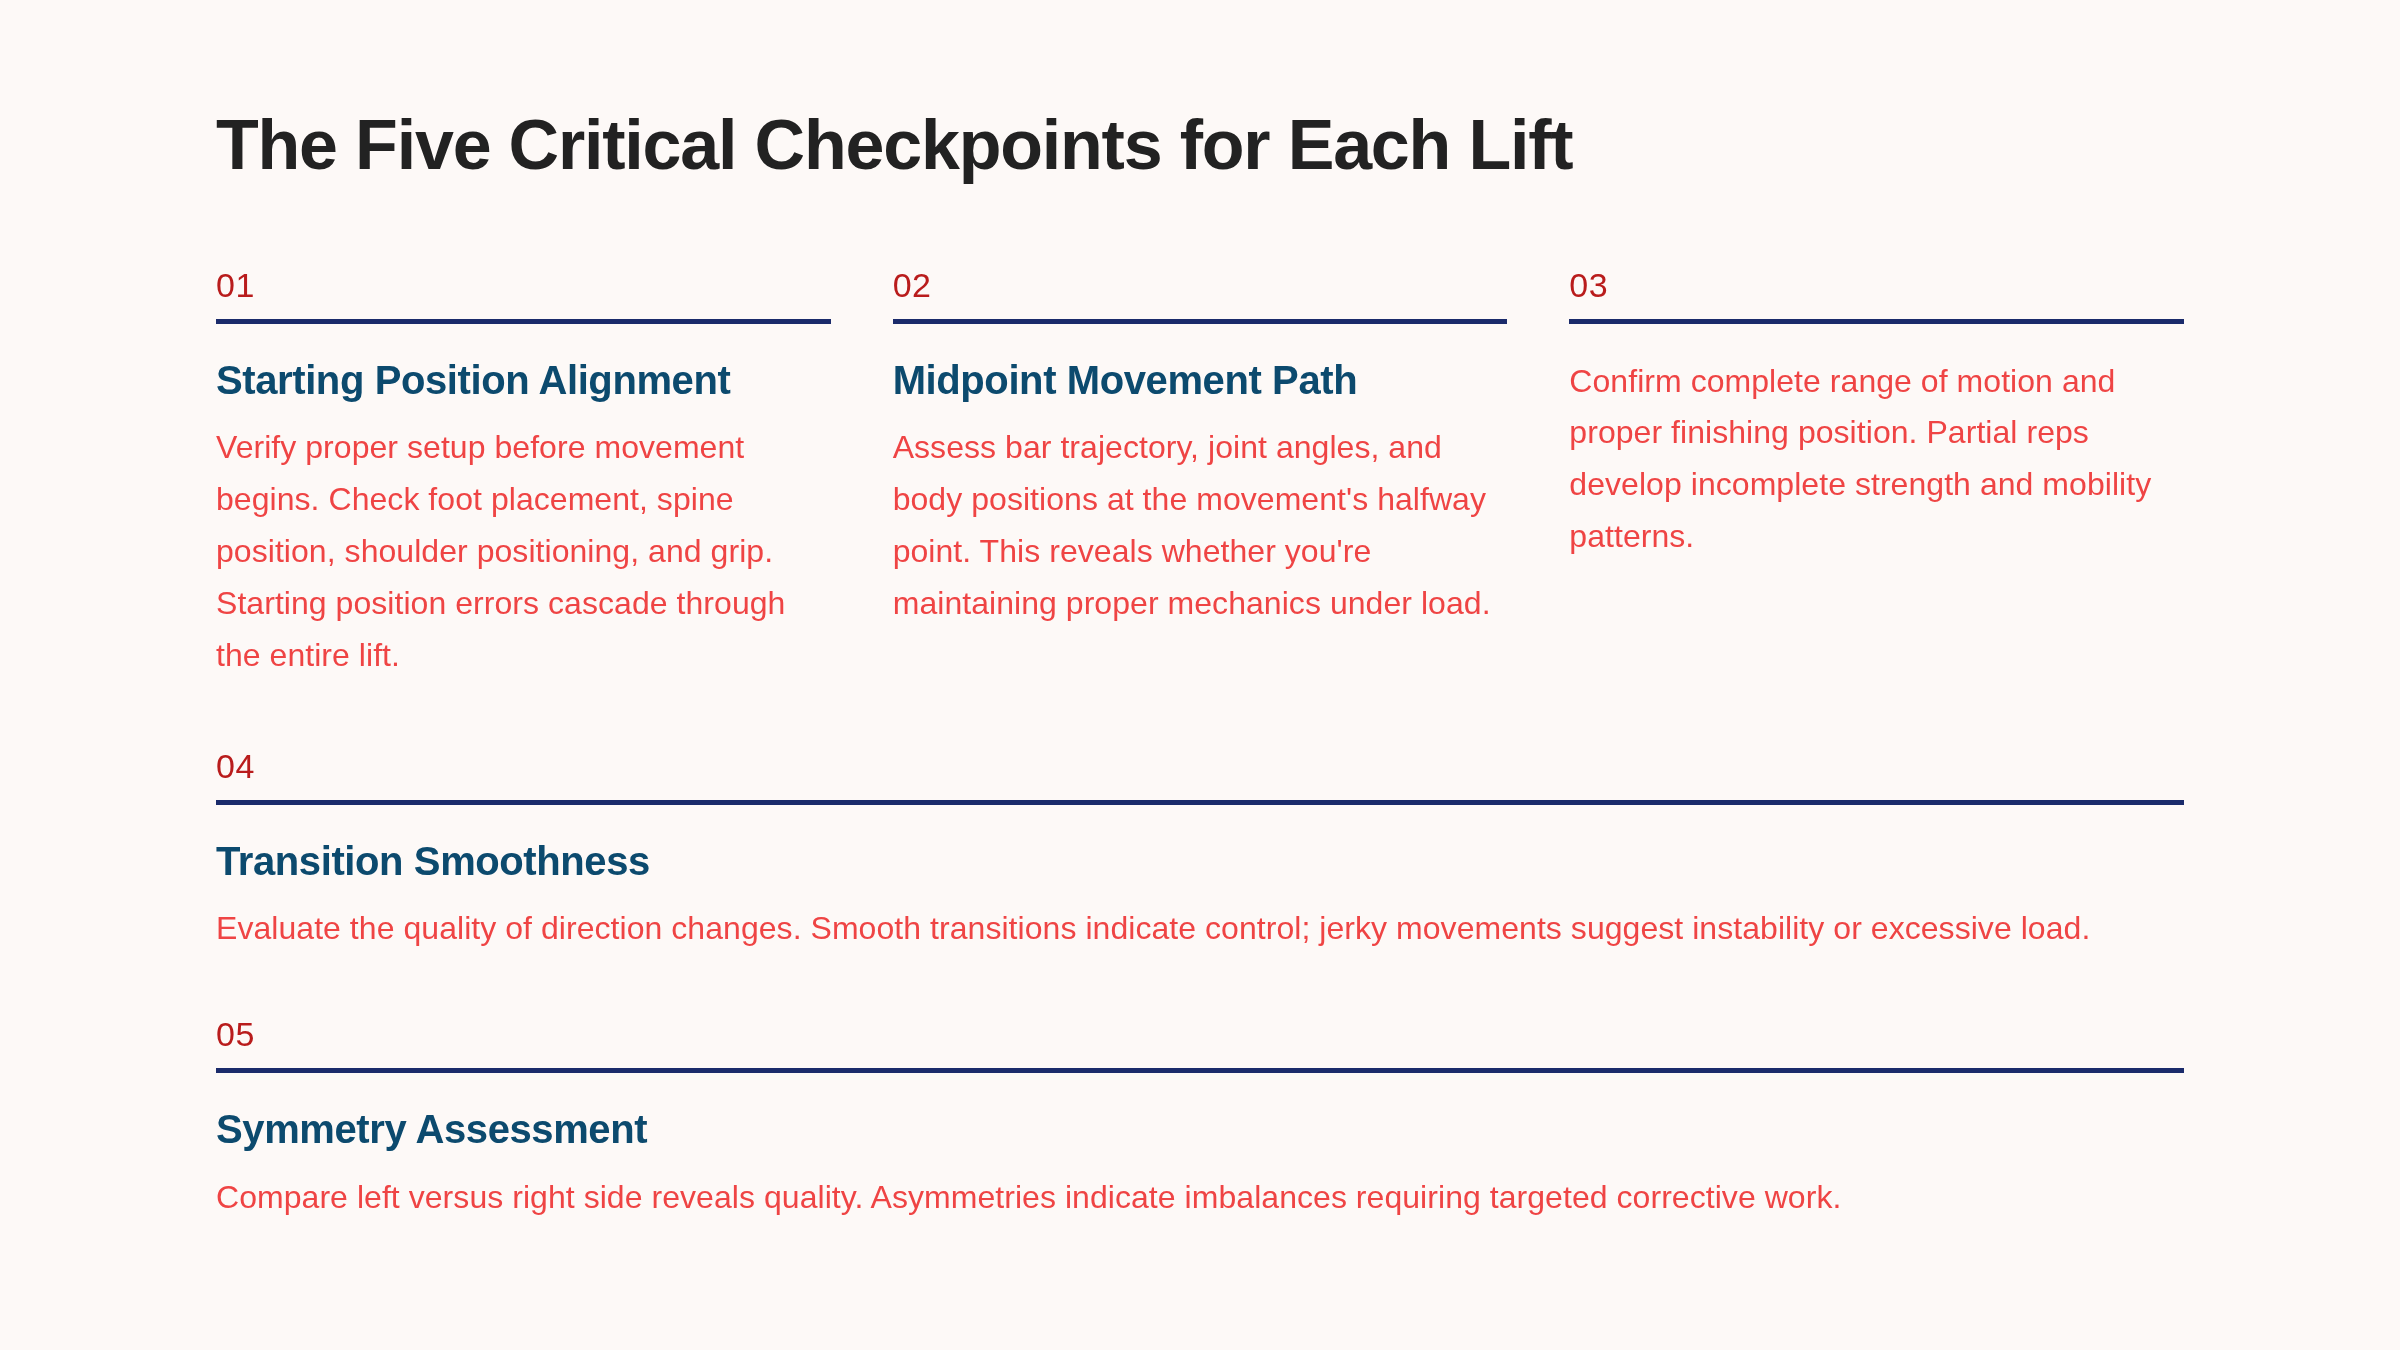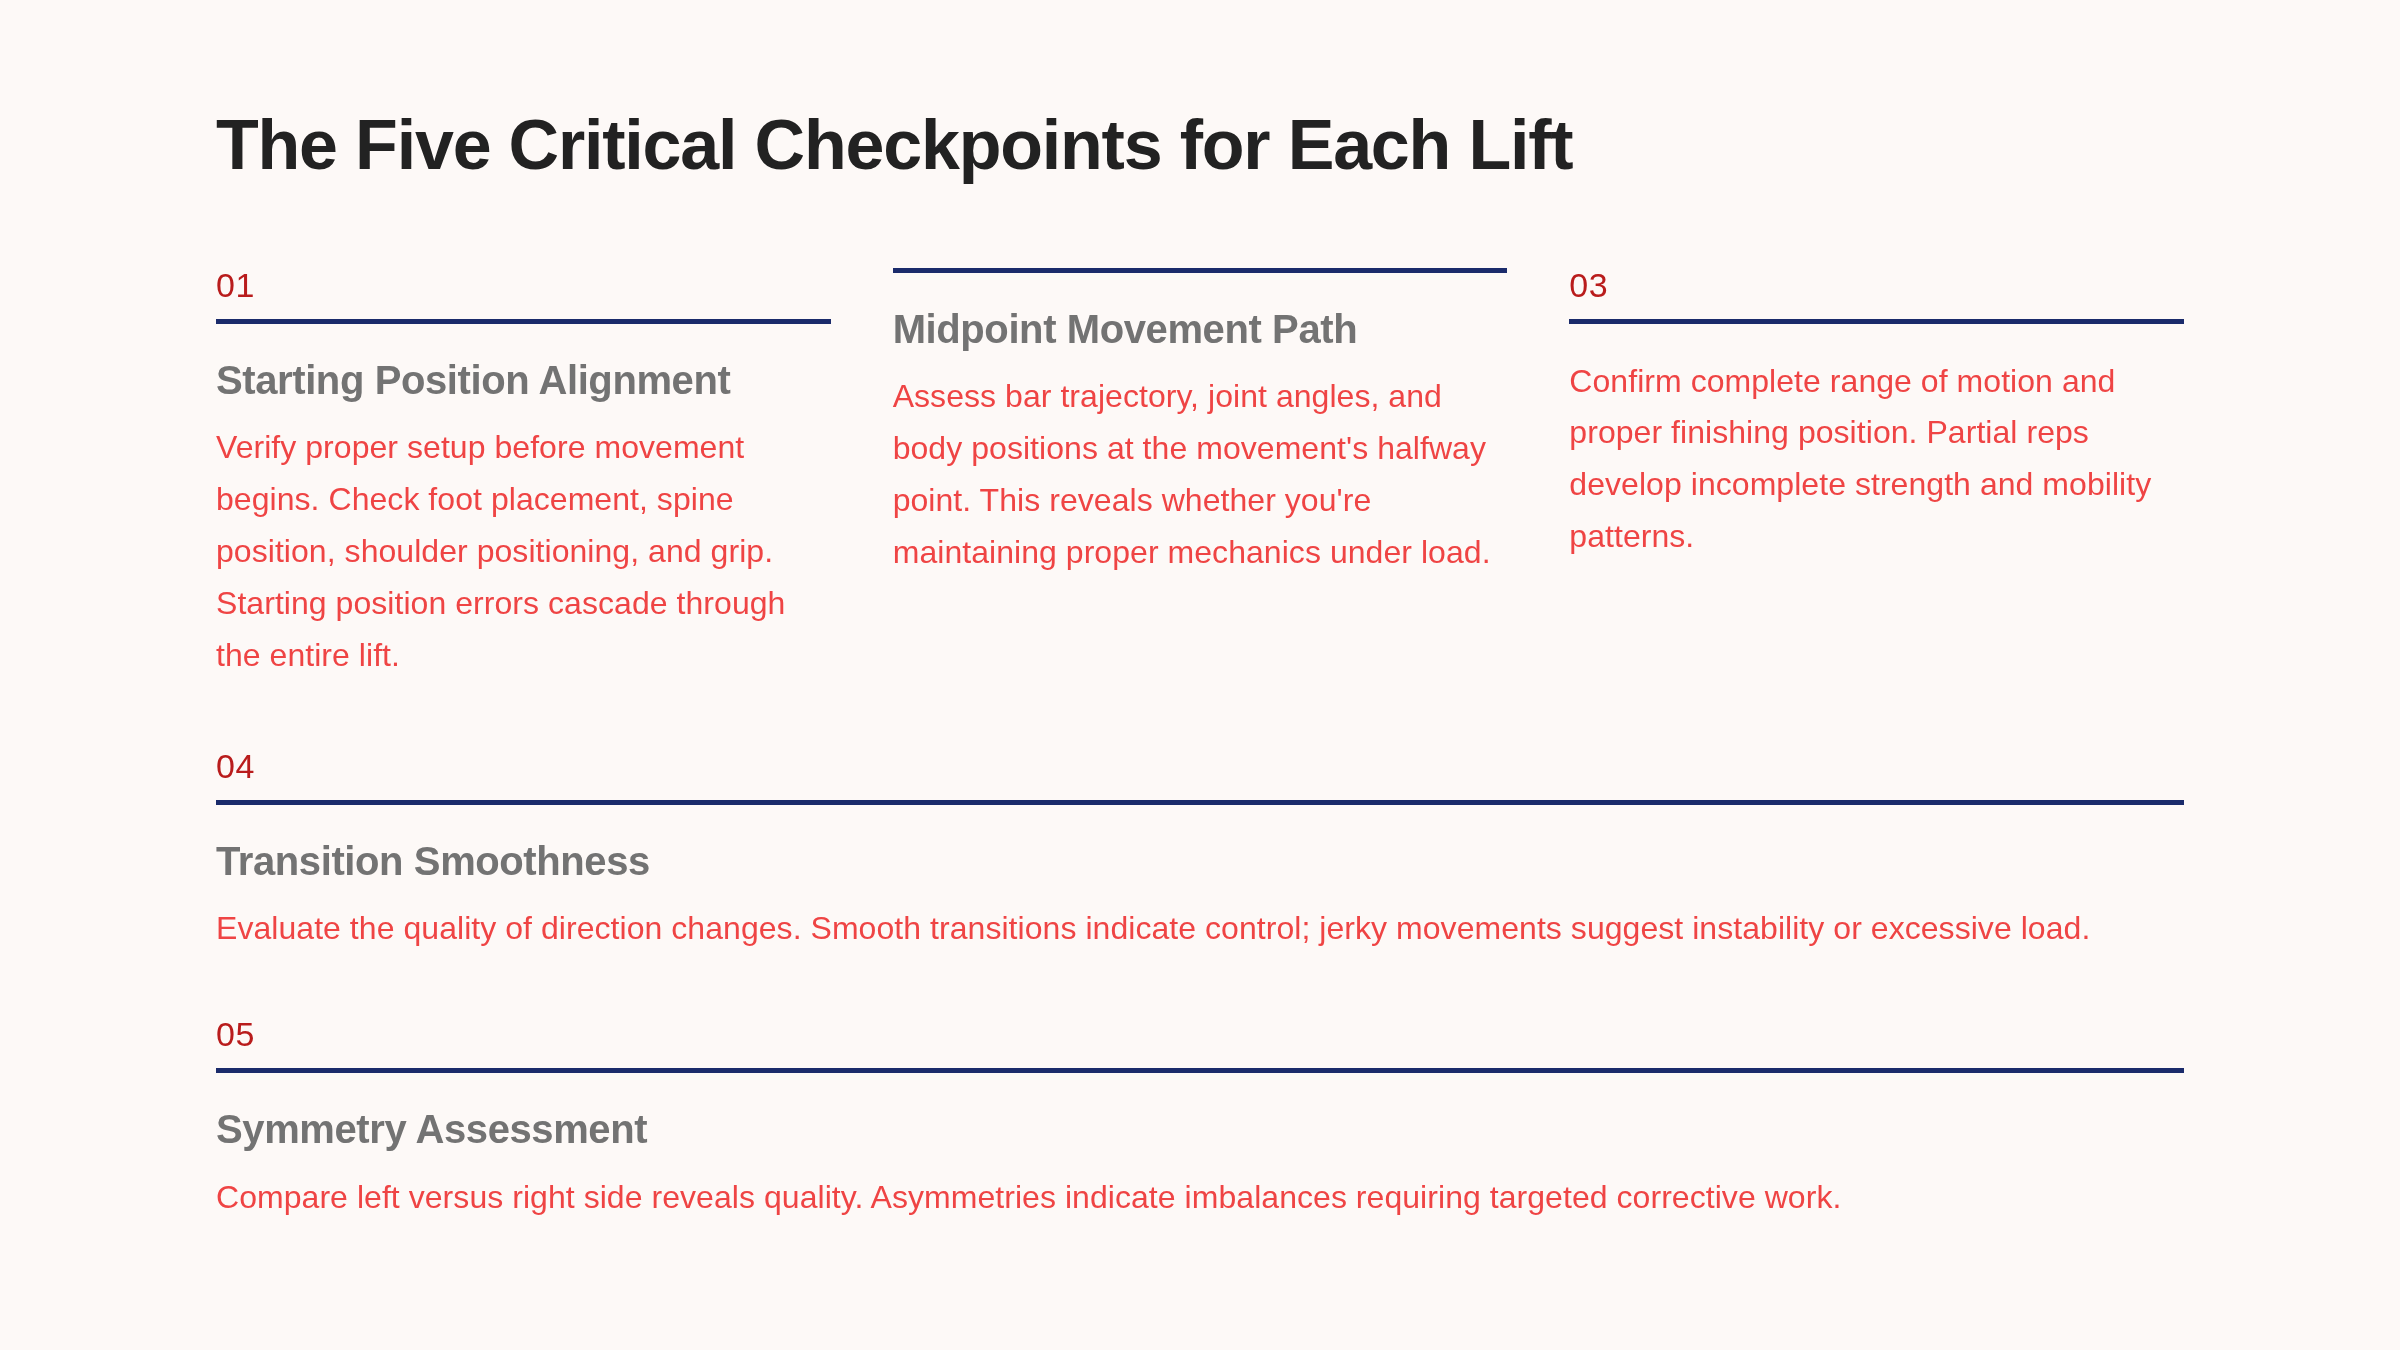--- a/index.html
+++ b/index.html
@@ -78,21 +78,21 @@
     width: 100%;
     background: #1b2b6b;
     margin-bottom: 32px;
   }
 
   .card-title {
     margin: 0 0 18px 0;
     font-size: 40px;
     line-height: 1.22;
     font-weight: 700;
-    color: #737373;
+    color: #0c4a6e;
     letter-spacing: -0.4px;
     font-family: "Liberation Sans", sans-serif;
   }
 
   .card-body {
     margin: 0;
     font-size: 32px;
     line-height: 1.62;
     font-weight: 300;
     color: #ef4444;
@@ -112,20 +112,21 @@
     <div class="row row-top">
 
       <div class="card">
         <div class="card-number">01</div>
         <div class="card-rule"></div>
         <h2 class="card-title">Starting Position Alignment</h2>
         <p class="card-body">Verify proper setup before movement begins. Check foot placement, spine position, shoulder positioning, and grip. Starting position errors cascade through the entire lift.</p>
       </div>
 
       <div class="card">
+        <div class="card-number">02</div>
         <div class="card-rule"></div>
         <h2 class="card-title">Midpoint Movement Path</h2>
         <p class="card-body">Assess bar trajectory, joint angles, and body positions at the movement's halfway point. This reveals whether you're maintaining proper mechanics under load.</p>
       </div>
 
       <div class="card">
         <div class="card-number">03</div>
         <div class="card-rule"></div>
         <p class="card-body">Confirm complete range of motion and proper finishing position. Partial reps develop incomplete strength and mobility patterns.</p>
       </div>

